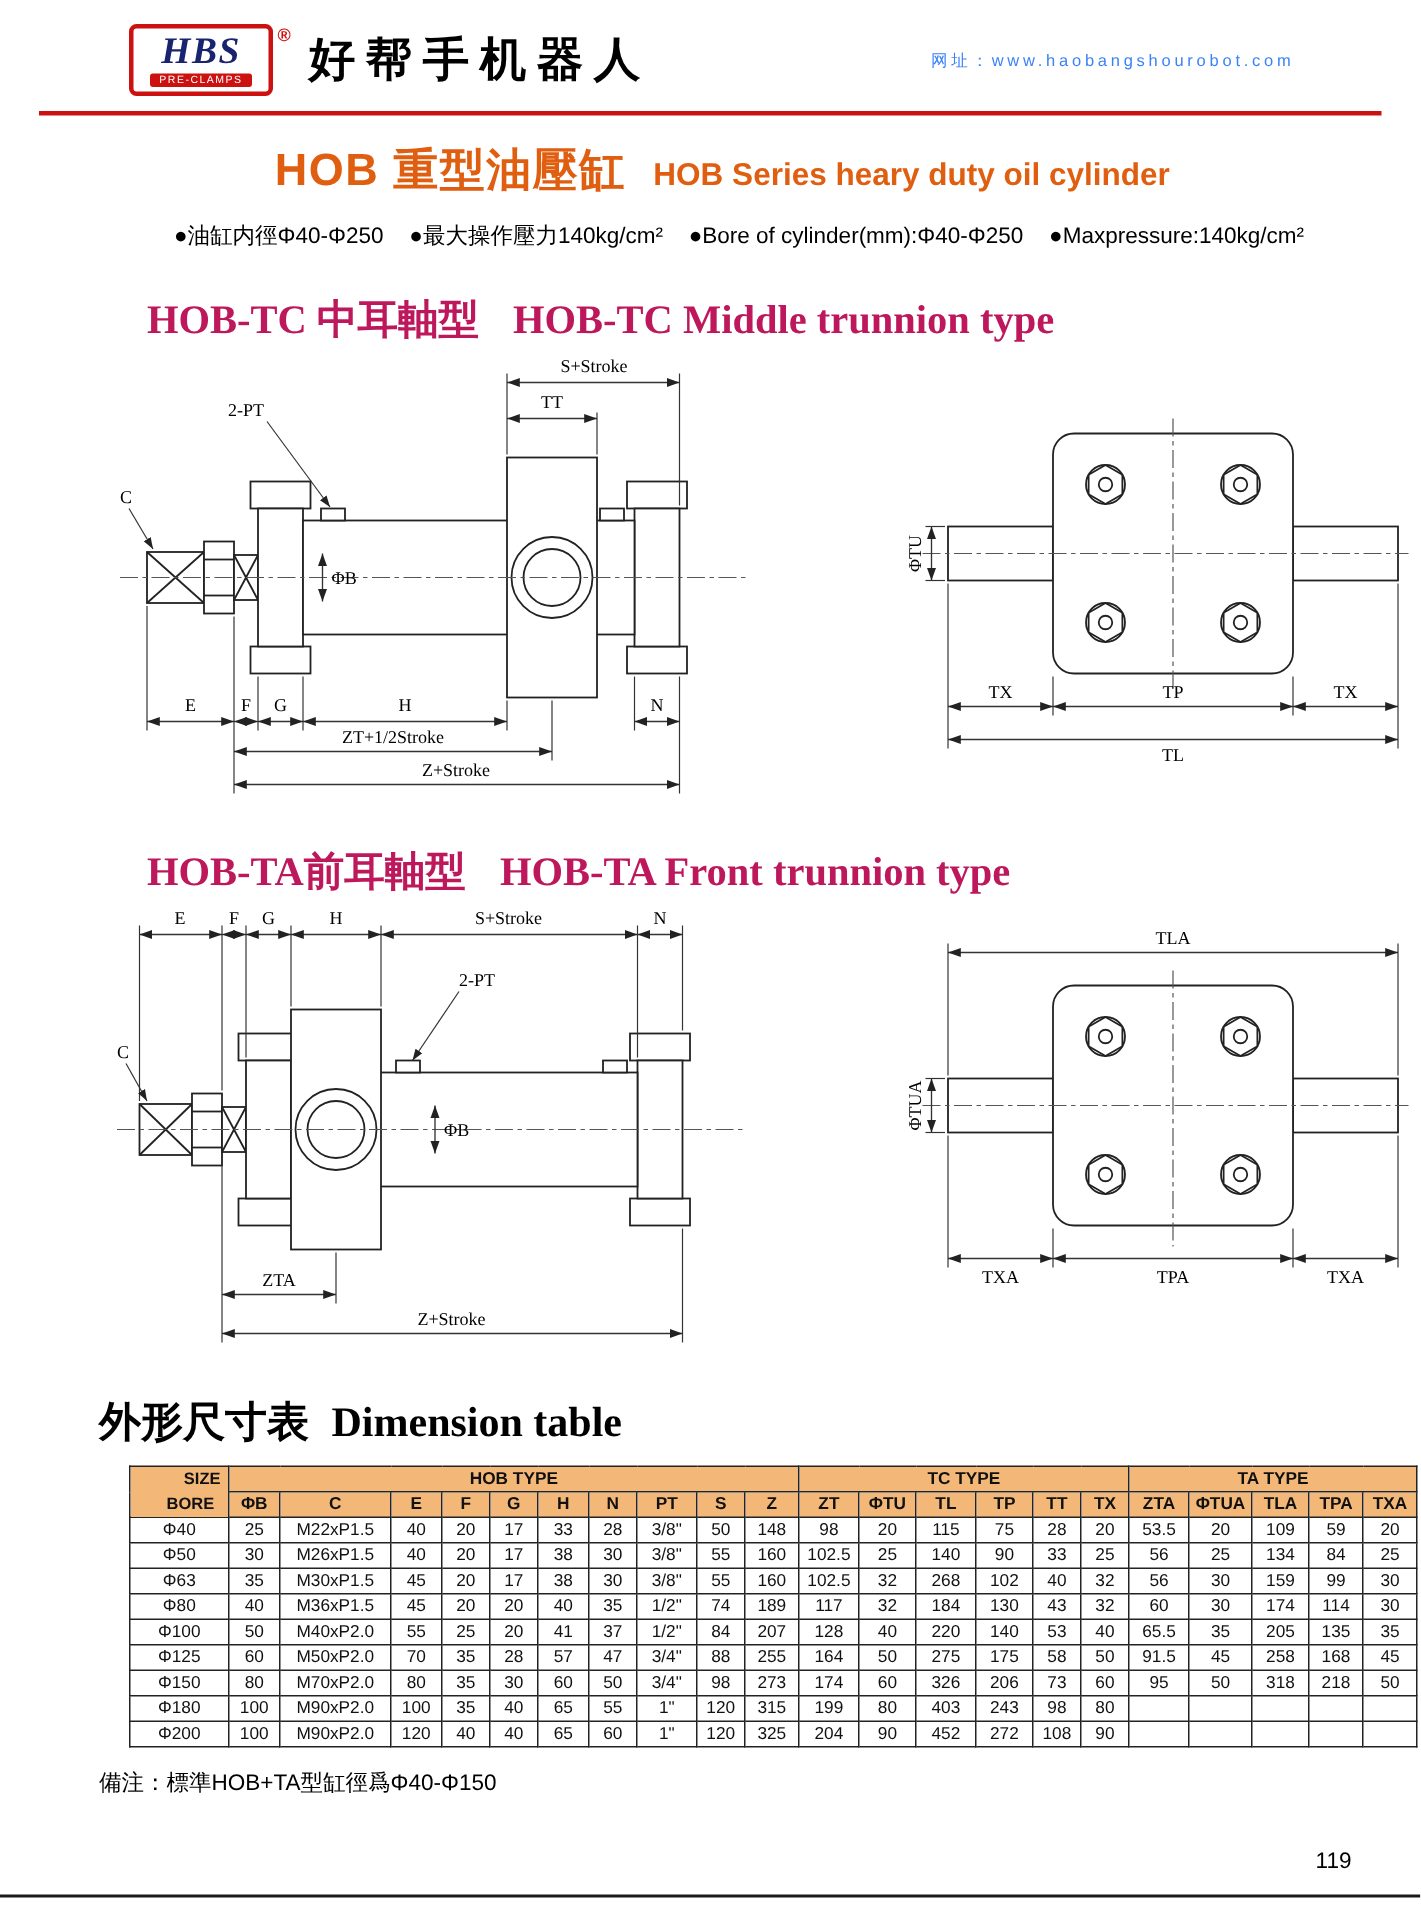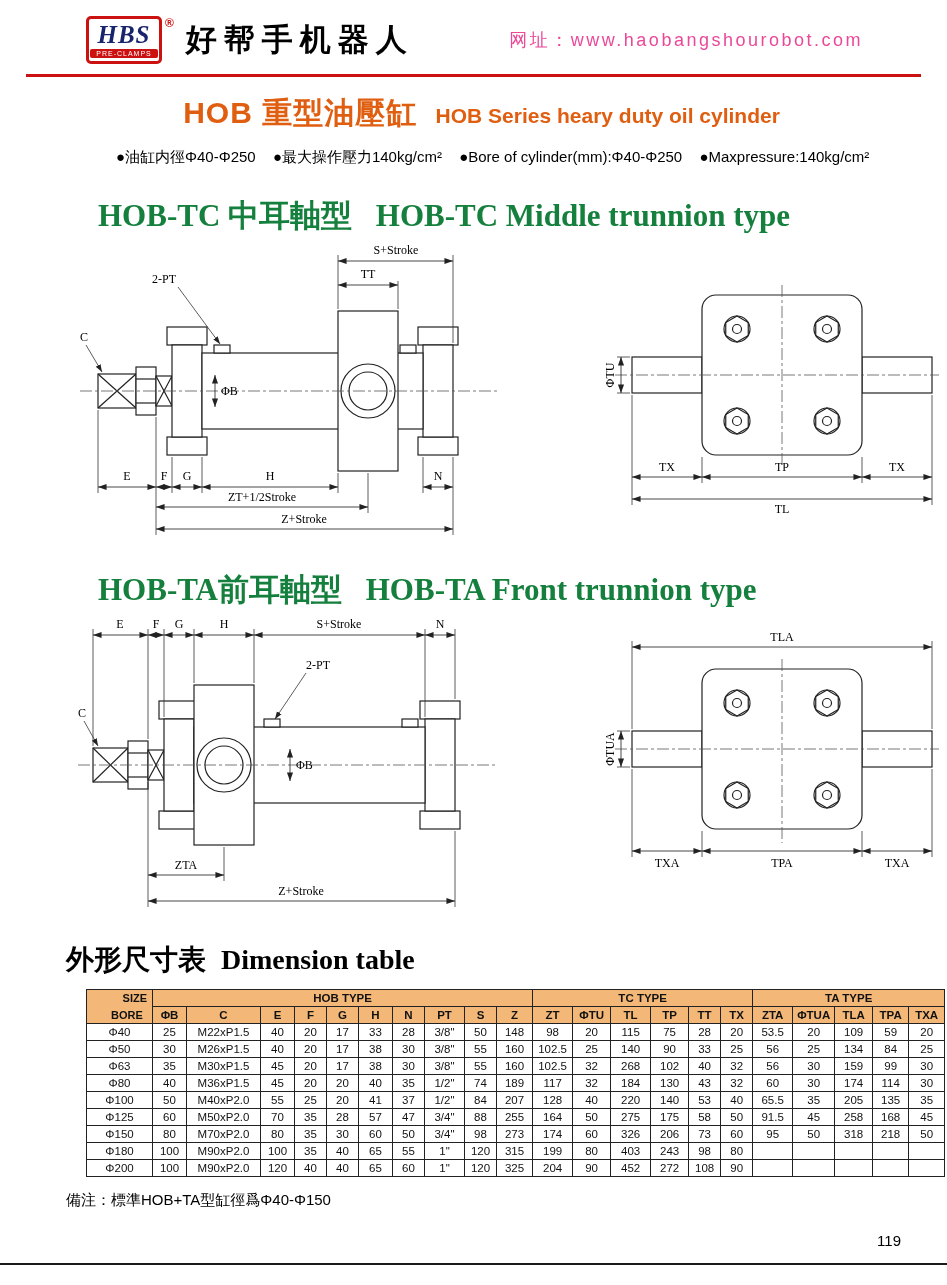--- a/index.html
+++ b/index.html
@@ -5,37 +5,37 @@
   * { margin:0; padding:0; box-sizing:border-box; }
   html,body { background:#ffffff; }
   .page {
     position:relative; width:947px; height:1285px; margin:0 auto;
     background:#fff; overflow:hidden; color:#111;
     font-family:"Liberation Sans", sans-serif;
   }
   
   .header { display:flex; align-items:center; padding:12px 84px 4px 86px; height:72px; }
   .logo-box {
-    position:relative; width:76px; height:48px; border:3px solid #cc1111; border-radius:5px;
+    position:relative; width:96px; height:48px; border:3px solid #cc1111; border-radius:5px;
     display:flex; flex-direction:column; align-items:center; justify-content:center; background:#fff;
   }
   .logo-hbs { font-family:"Liberation Serif", serif; font-style:italic; font-weight:bold; font-size:25px; line-height:1; color:#18246e; letter-spacing:1px; }
   .logo-ribbon { background:#cc1111; color:#fff; font-size:7px; letter-spacing:1px; padding:1px 6px; border-radius:2px; margin-top:2px; white-space:nowrap; }
   .reg-mark { color:#cc1111; font-size:12px; align-self:flex-start; margin:4px 0 0 3px; font-weight:bold; }
   .company-name { font-family:"Liberation Serif", serif; font-weight:bold; font-size:31px; letter-spacing:7px; color:#000; margin-left:12px; white-space:nowrap; }
-  .website { margin-left:auto; font-size:18px; letter-spacing:2.5px; color:#ec4899; white-space:nowrap; }
+  .website { margin-left:auto; font-size:11px; letter-spacing:2.5px; color:#3b82f6; white-space:nowrap; }
   .header-rule { height:3px; background:#cc1111; margin:2px 26px 0 26px; }
   
   .title-line { text-align:center; margin-top:16px; color:#e05e10; white-space:nowrap;padding-left:16px; }
   .title-zh { font-size:30px; font-weight:bold; letter-spacing:1px; }
   .title-en { font-size:21px; font-weight:bold; margin-left:14px; }
   .specs-line { margin-top:14px; padding-left:116px; font-size:15px; color:#000; white-space:nowrap; }
   .spec-item { margin-right:13px; }
   
-  .section-heading { font-family:"Liberation Serif", serif; font-weight:bold; font-size:31px; color:#15803d; margin:28px 0 4px 98px; white-space:nowrap; }
+  .section-heading { font-family:"Liberation Serif", serif; font-weight:bold; font-size:27px; color:#be185d; margin:28px 0 4px 98px; white-space:nowrap; }
   .section-heading .heading-en { margin-left:16px; }
   .table-heading { font-family:"Liberation Serif", serif; font-weight:bold; font-size:28px; color:#000; margin:26px 0 10px 66px; white-space:nowrap; }
   .table-heading .heading-en { margin-left:8px; }
   
   .drawing-row { display:flex; align-items:flex-start; padding-left:68px; gap:38px;justify-content:space-between; }
   svg.drw { overflow:visible; display:block; }
   .end-offset-tc { margin-top:36px; }
   .end-offset-ta { margin-top:16px; }
   .lnf { fill:#fff; stroke:#222; stroke-width:1.2; }
   .ln  { fill:none; stroke:#222; stroke-width:1.2; }

